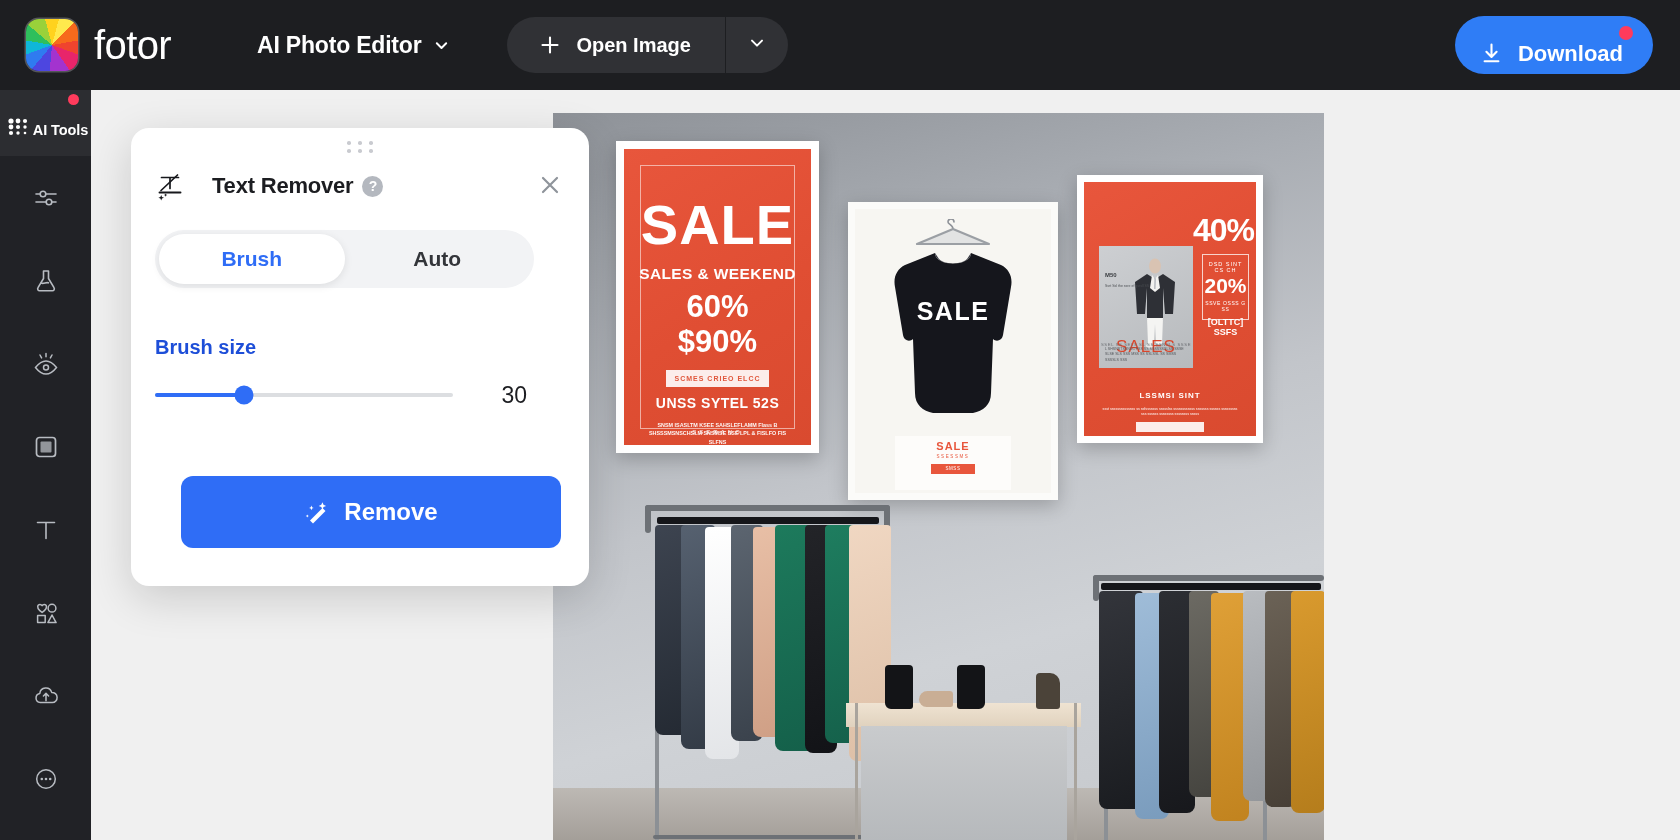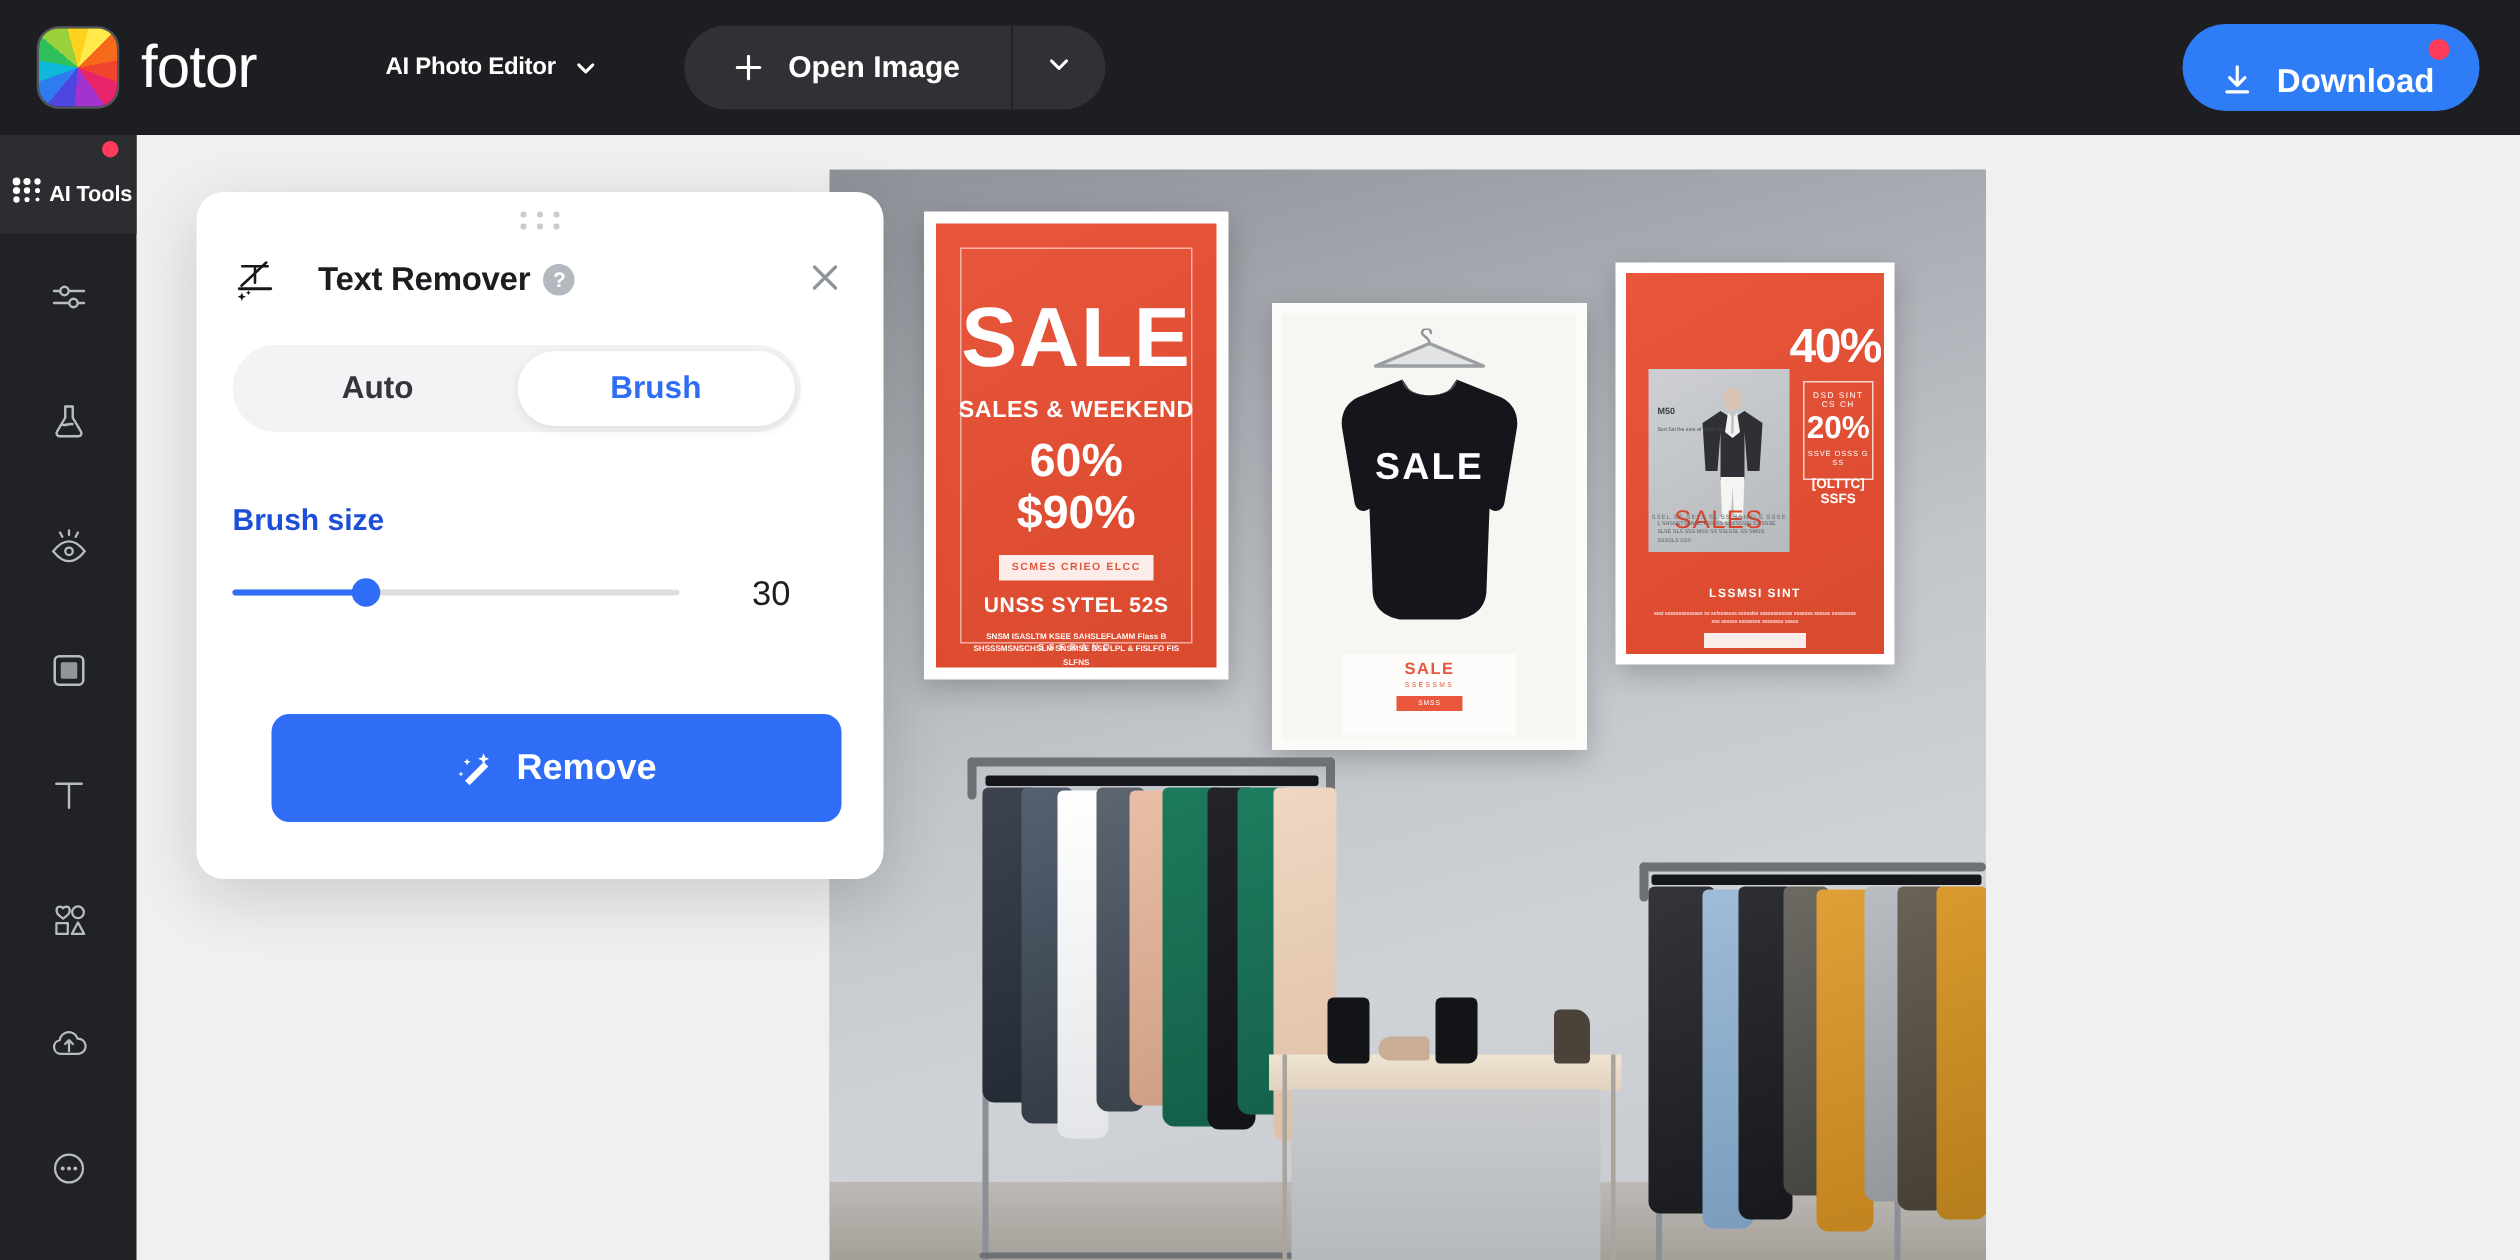--- a/index.html
+++ b/index.html
@@ -38,21 +38,21 @@
     box-shadow: 0 0 0 1.5px #55565a;
   }
   .brand-name {
     color: #fff; font-size: 40px; letter-spacing: -0.6px;
     margin-left: 16px; font-weight: 400;
   }
   .app-select {
     display: flex; align-items: center; gap: 13px;
     margin-left: 86px; color: #fff; cursor: pointer;
   }
-  .app-select-label { font-size: 16px; font-weight: 700; letter-spacing: -0.2px; }
+  .app-select-label { font-size: 23px; font-weight: 700; letter-spacing: -0.2px; }
   .chev { width: 15px; height: 15px; }
   .chev svg { display: block; }
 
   .openimage-group {
     display: flex; align-items: center;
     margin-left: 58px;
     height: 56px;
     background: #303135;
     border-radius: 28px;
     overflow: hidden;
@@ -627,22 +627,22 @@
       <span class="panel-title">Text Remover</span>
       <span class="help-icon">?</span>
       <span class="panel-close">
         <svg viewBox="0 0 30 30" width="30" height="30">
             <path d="M8 8 L22 22 M22 8 L8 22" stroke="#8f949b" stroke-width="2.2" stroke-linecap="round"></path>
           </svg>
       </span>
     </div>
 
     <div class="segmented">
+      <div class="seg active">Brush</div>
       <div class="seg">Auto</div>
-      <div class="seg active">Brush</div>
     </div>
 
     <div class="brush-label">Brush size</div>
 
     <div class="slider-row">
       <div class="track">
         <div class="track-fill" id="track-fill" style="width: 30%;"></div>
         <div class="thumb" id="slider-thumb" style="left: 30%;"></div>
       </div>
       <div class="slider-value">30</div>

